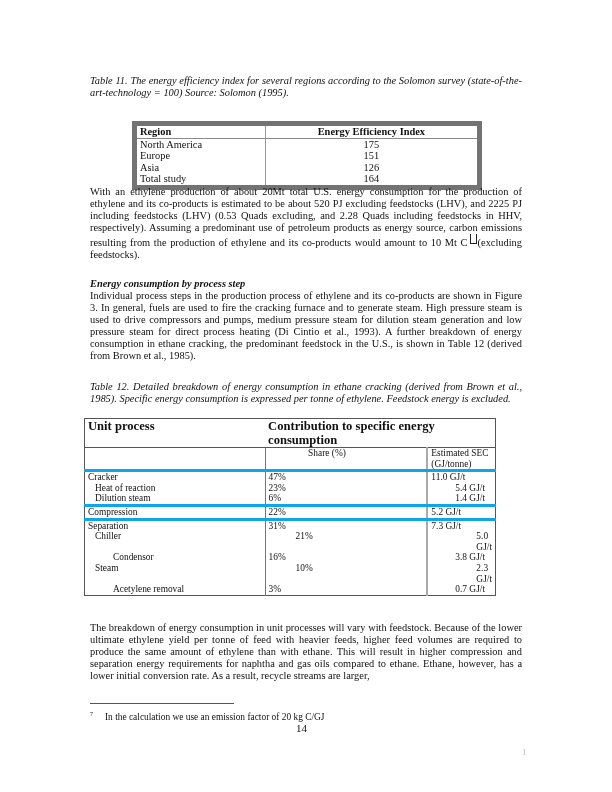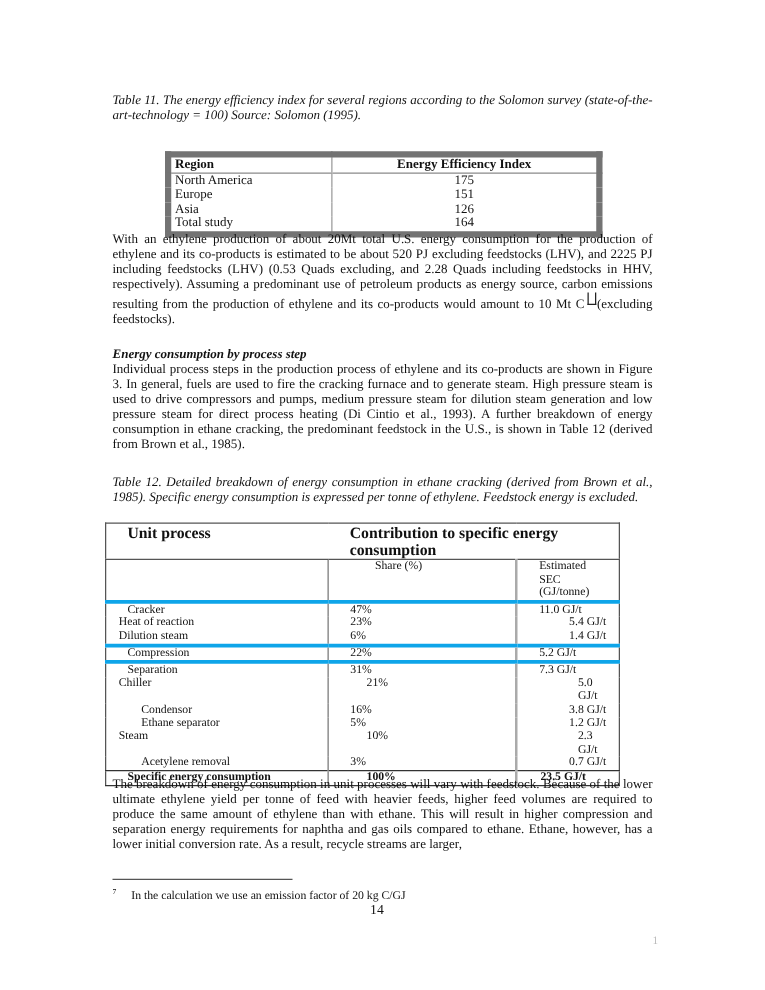--- a/index.html
+++ b/index.html
@@ -9,21 +9,21 @@
   .caption { font-style: italic; font-size: 10.4px; line-height: 12px; text-align: justify; }
   .para { font-size: 10.4px; line-height: 12px; text-align: justify; text-align-last: auto; }
   .heading { font-style: italic; font-weight: bold; font-size: 10.4px; line-height: 12px; }
   
   .t11 { left: 132px; top: 97px; width: 350px; border: 5px solid #737373; border-collapse: collapse; font-size: 10.4px; margin-top: 24px; }
   .t11 td, .t11 th { padding: 0 3px; line-height: 11.5px; }
   .t11 th { font-weight: bold; text-align: left; border-bottom: 1px solid #8a8a8a; }
   .t11 th.c2, .t11 td.c2 { text-align: center; border-left: 1px solid #9a9a9a; }
   
   .t12 { left: 84px; top: 418px; width: 412px; border-collapse: collapse; font-size: 9.4px; border: 1px solid #555; }
-  .t12 td { padding: 0 17px; line-height: 10.6px; vertical-align: top; }
+  .t12 td { padding: 0 3px; line-height: 10.6px; vertical-align: top; }
   .t12 .hdr td { font-weight: bold; font-size: 12.6px; line-height: 14px; border-bottom: 1px solid #555; }
   .t12 .hdr td.span { }
   .t12 .c1 { width: 153px; }
   .t12 .c2 { width: 102px; border-left: 1px solid #777; }
   .t12 .c3 { border-left: 2px solid #aaa; }
   .t12 tr.grp td { border-top: 3px solid #0ea5e9; }
   .t12 .ind1 { padding-left: 10px; }
   .t12 .ind3 { padding-left: 28px; }
   .t12 .r { text-align: left; padding-right: 20px; }
   .t12 .r2 { text-align: right; padding-right: 10px; }
@@ -119,40 +119,30 @@
     <td class="c1 ind1">Chiller</td>
     <td class="c2 mid2">21%</td>
     <td class="c3 mid3">5.0 GJ/t</td>
   </tr>
   <tr>
     <td class="c1 ind3">Condensor</td>
     <td class="c2 r">16%</td>
     <td class="c3 r2">3.8 GJ/t</td>
   </tr>
   <tr>
-    <td class="c1 ind3">Ethane separator</td>
-    <td class="c2 r">5%</td>
-    <td class="c3 r2">1.2 GJ/t</td>
-  </tr>
-  <tr>
     <td class="c1 ind1">Steam</td>
     <td class="c2 mid2">10%</td>
     <td class="c3 mid3">2.3 GJ/t</td>
   </tr>
   <tr>
     <td class="c1 ind3">Acetylene removal</td>
     <td class="c2 r">3%</td>
     <td class="c3 r2">0.7 GJ/t</td>
   </tr>
 
-  <tr class="total">
-    <td class="c1">Specific energy consumption</td>
-    <td class="c2" style="padding-left:30px;">100%</td>
-    <td class="c3" style="padding-left:18px;">23.5 GJ/t</td>
-  </tr>
 </tbody>
   </table>
 
 <div class="abs para" style="left:90px; top:622px; width:432px;">The breakdown of energy consumption in unit processes will vary with feedstock. Because of the lower ultimate ethylene yield per tonne of feed with heavier feeds, higher feed volumes are required to produce the same amount of ethylene than with ethane. This will result in higher compression and separation energy requirements for naphtha and gas oils compared to ethane. Ethane, however, has a lower initial conversion rate. As a result, recycle streams are larger,</div>
 
 <div class="abs footrule"></div>
 <div class="abs fn">
   <span class="fnmark">7</span><span>In the calculation we use an emission factor of  20 kg C/GJ</span>
 </div>
 

